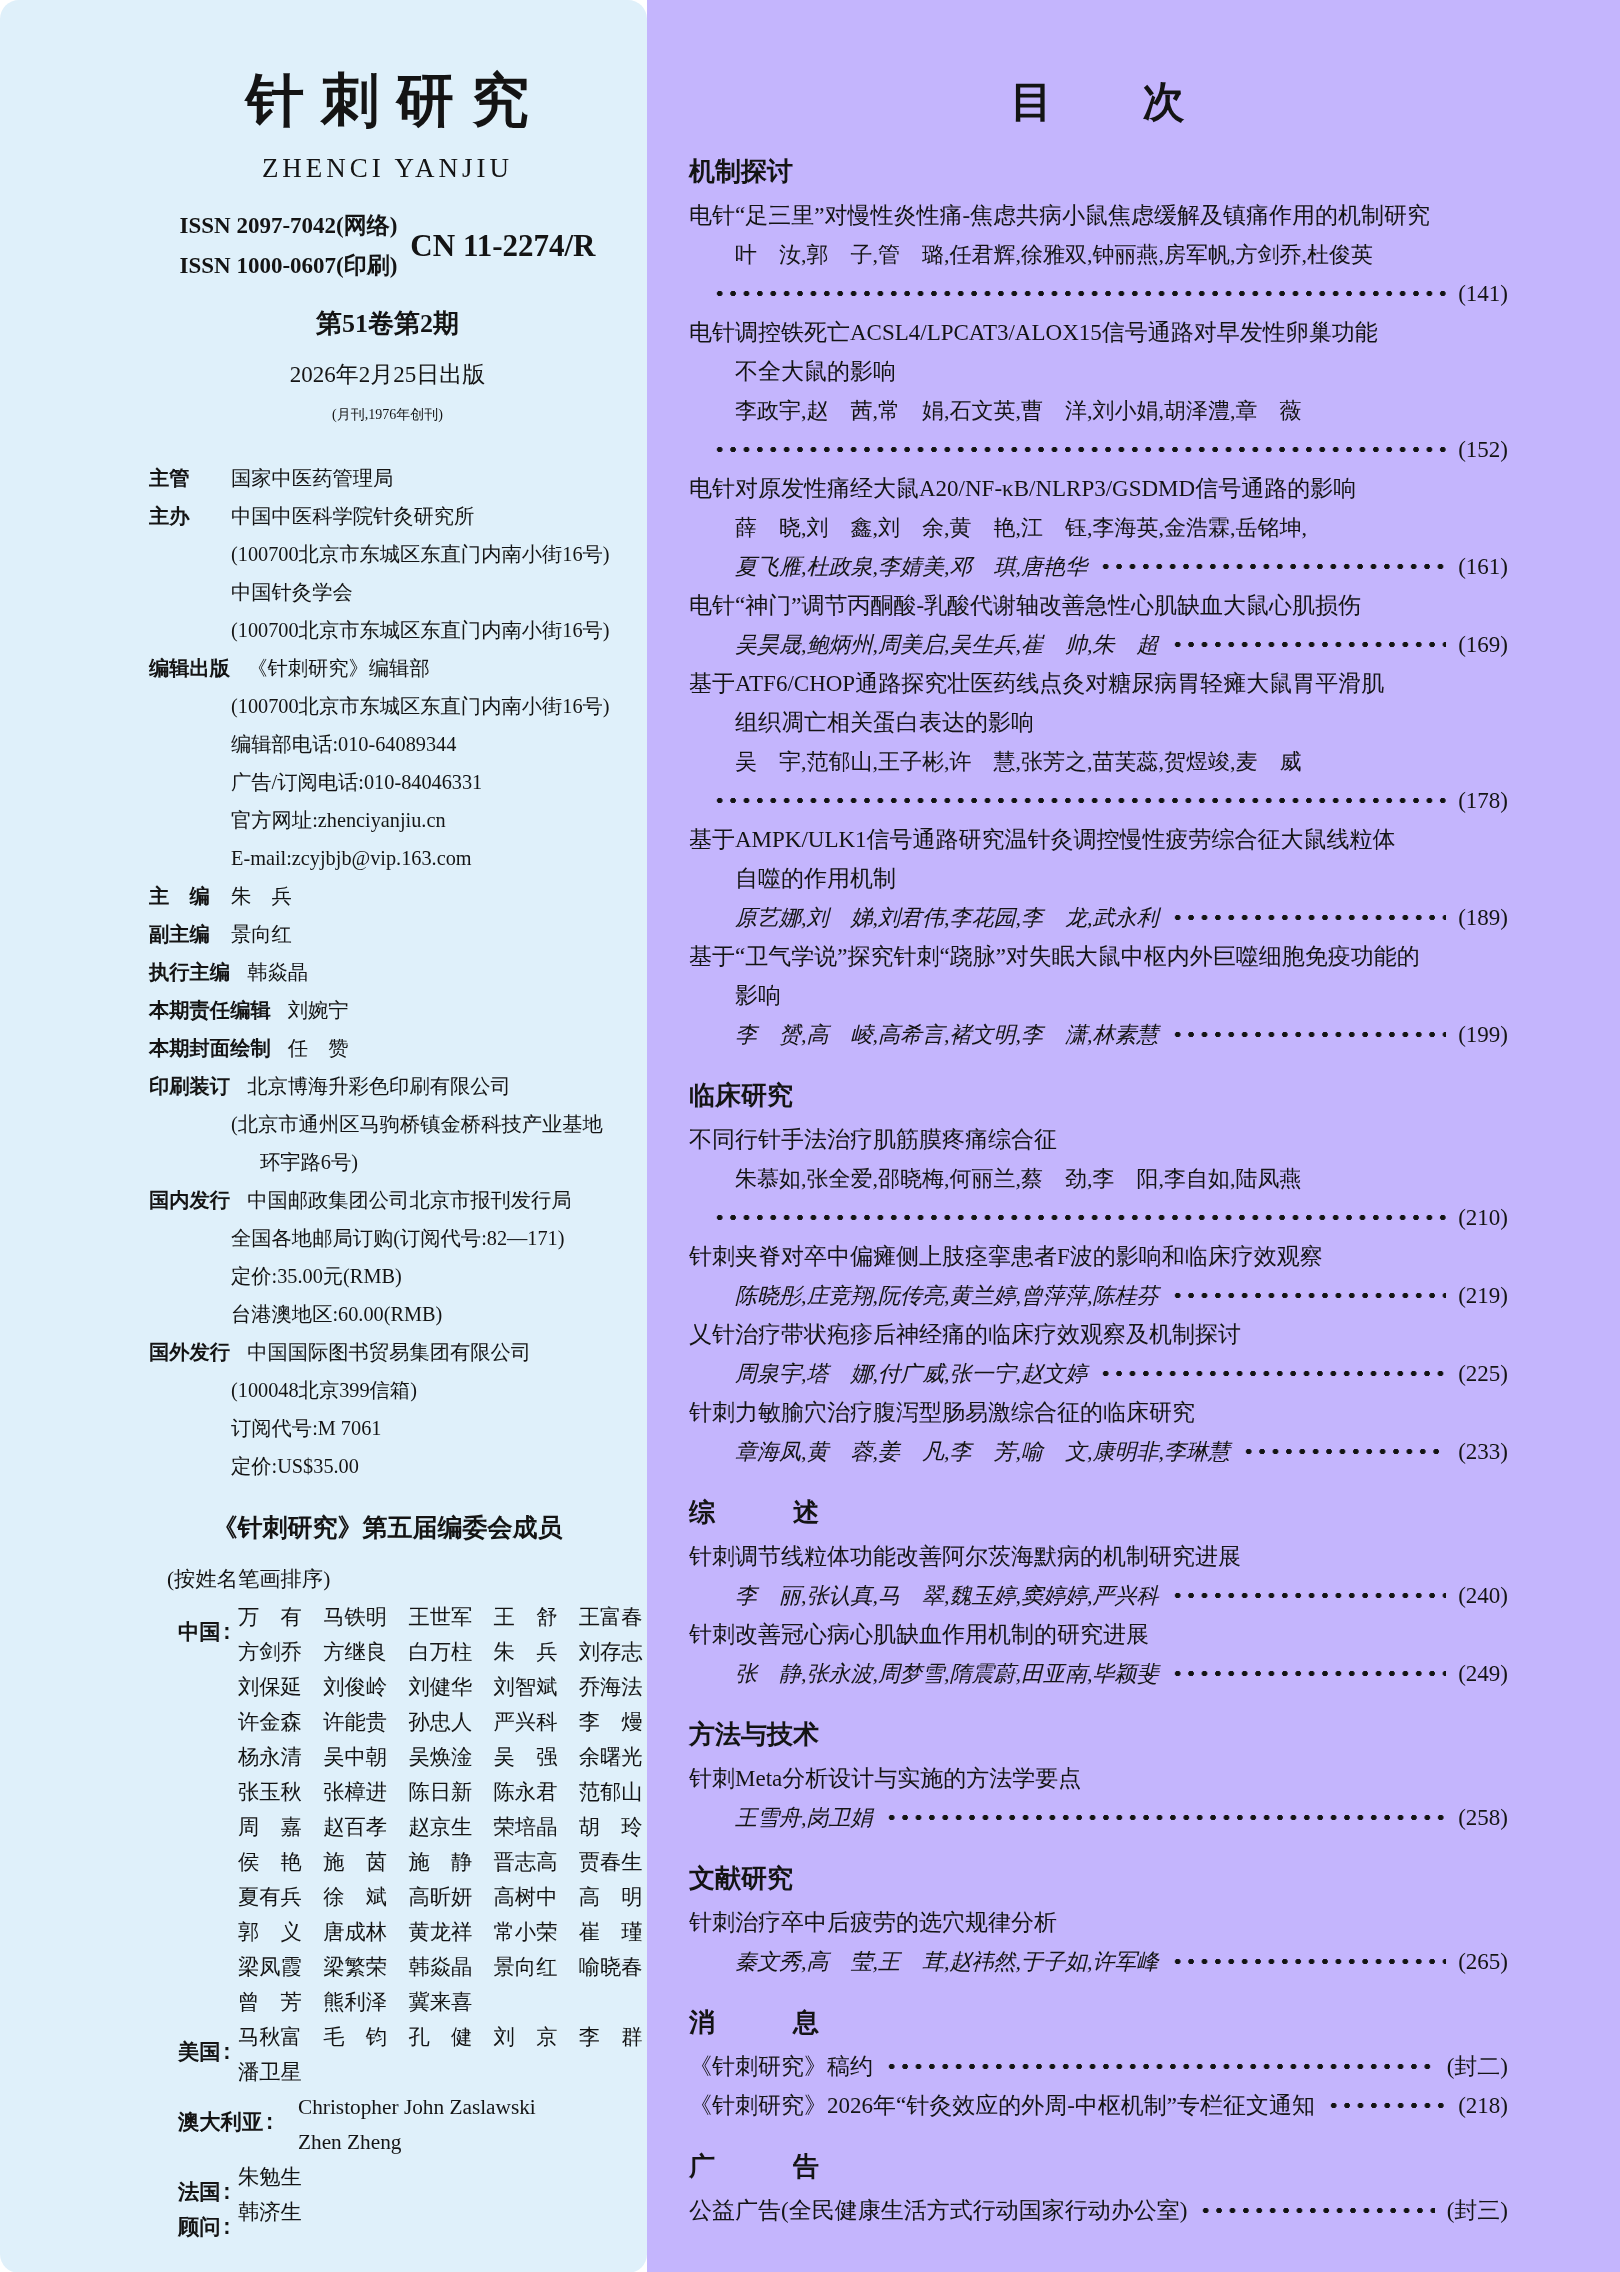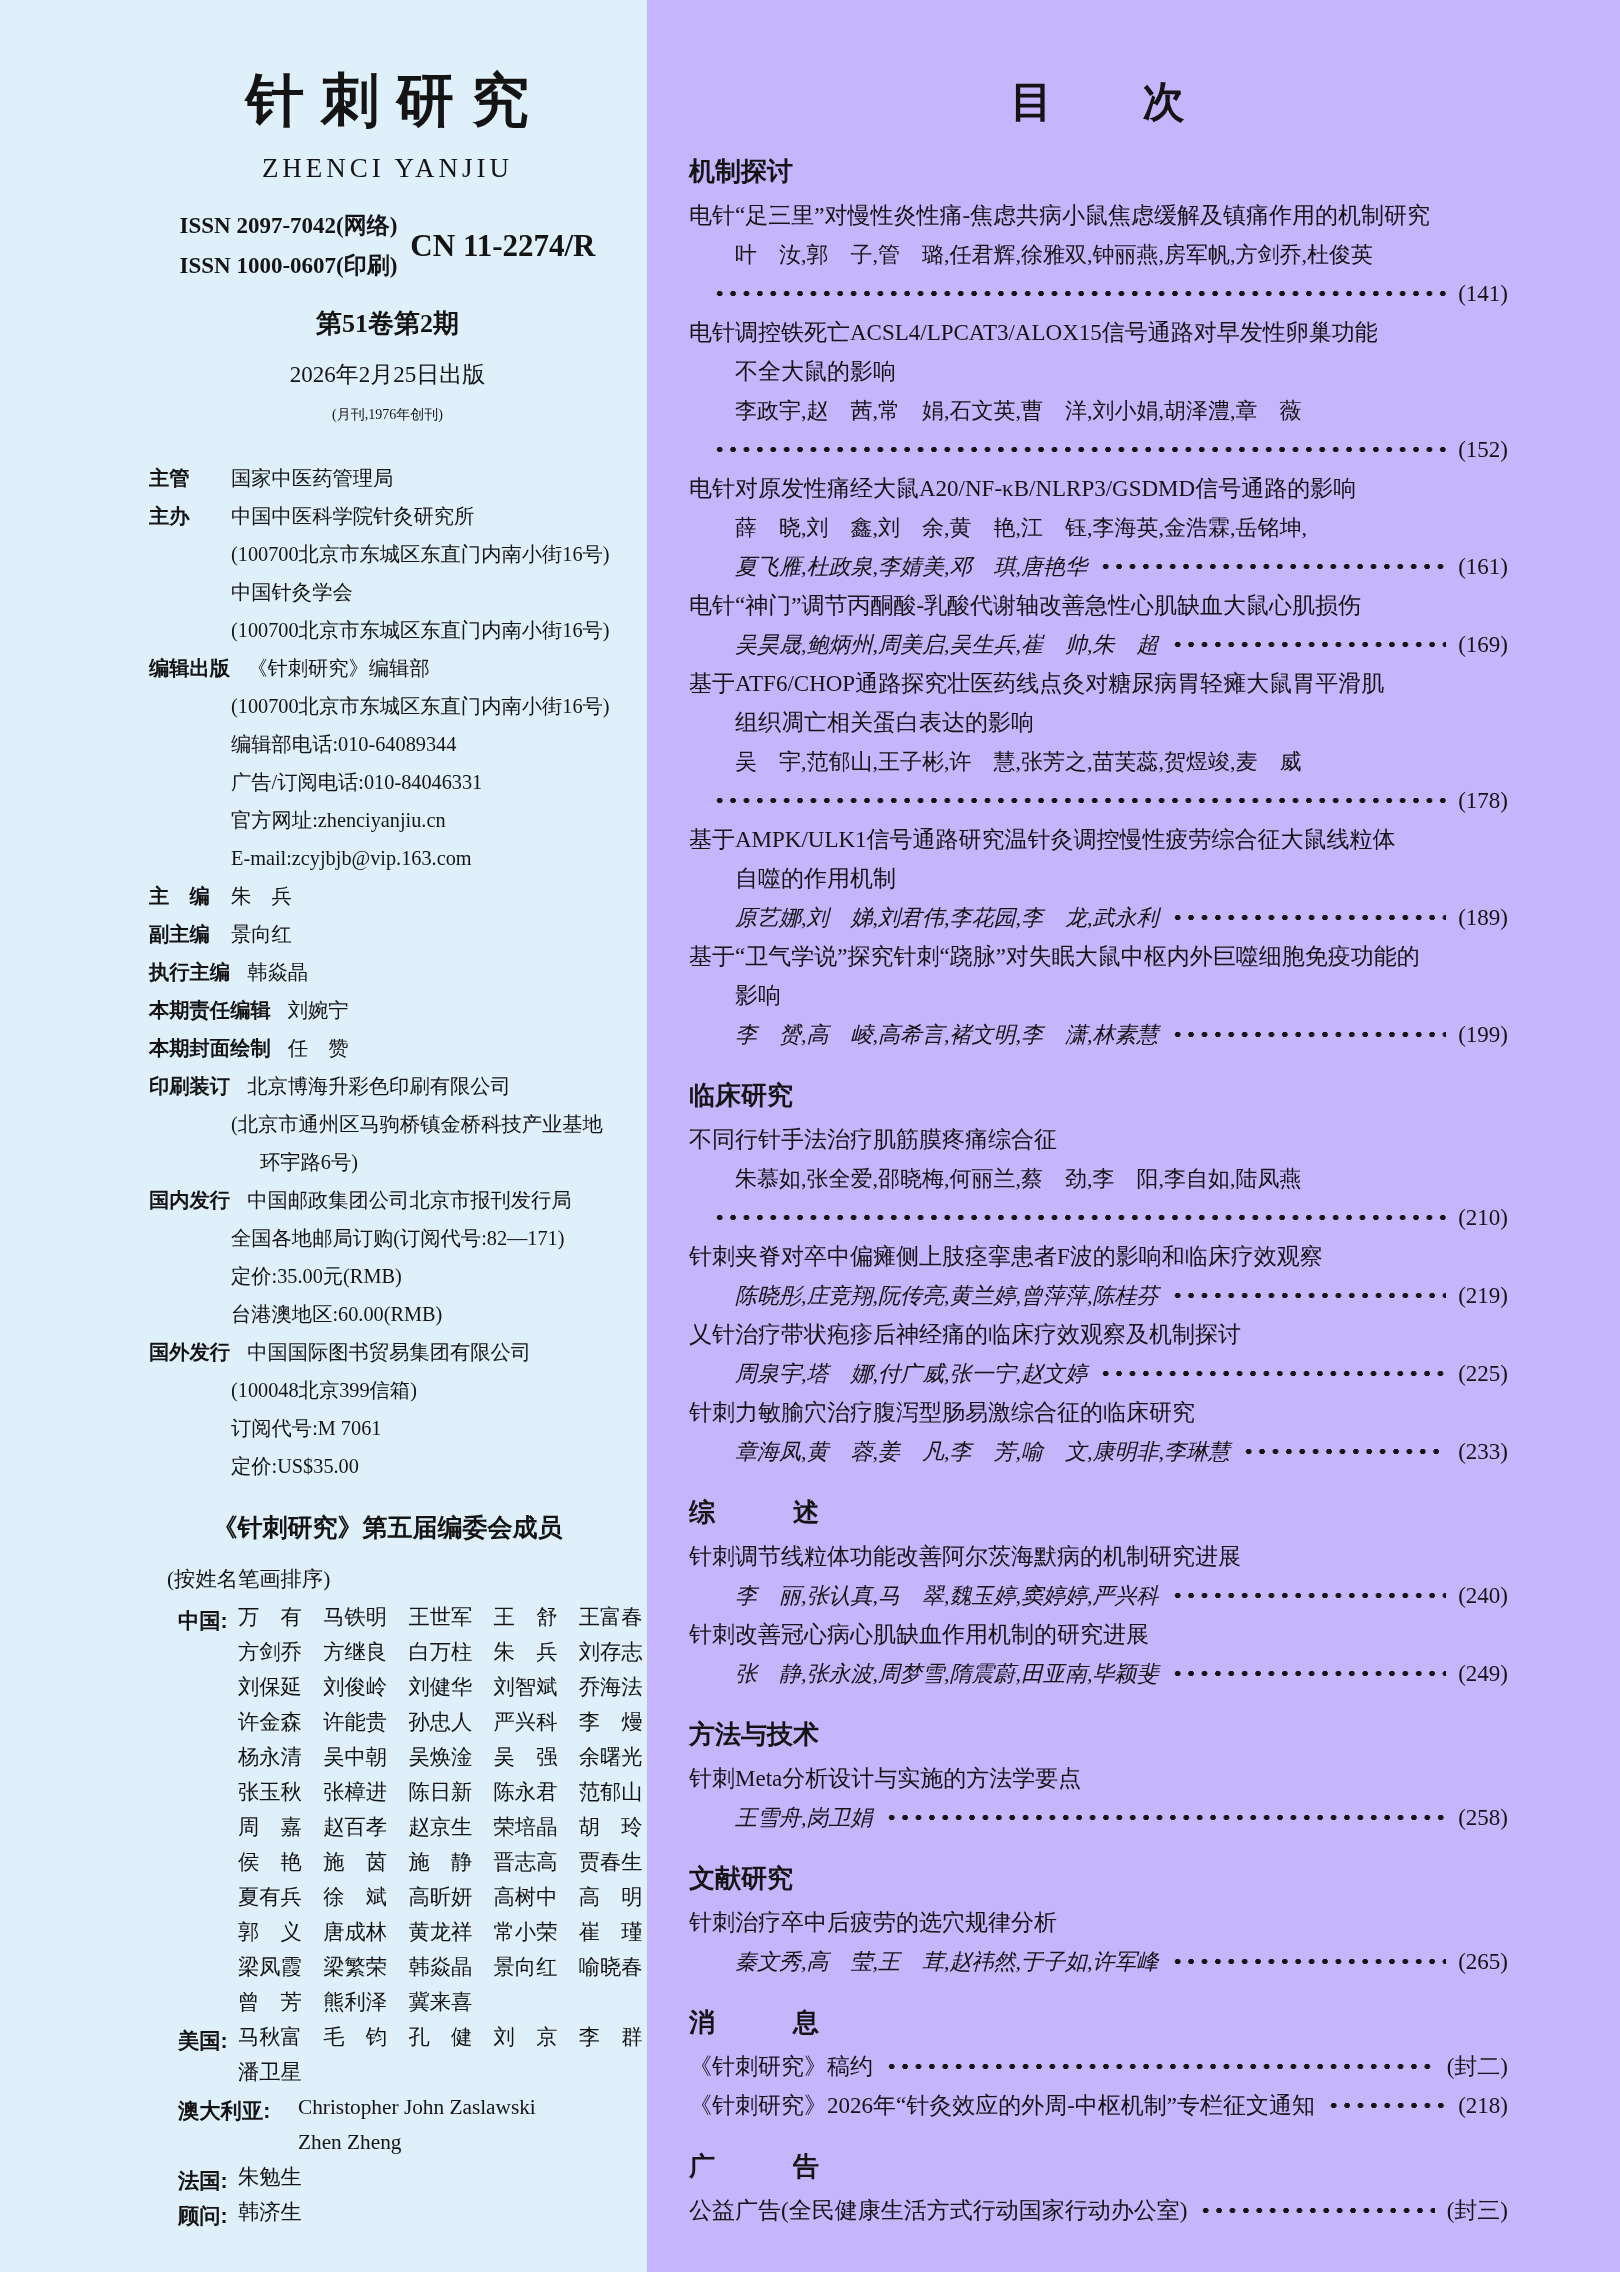--- a/index.html
+++ b/index.html
@@ -4,21 +4,21 @@
 <style>
   html,body { margin:0; padding:0; background:#ffffff; }
   .page {
     width:1620px; height:2273px; display:flex; overflow:hidden;
     font-family:"Liberation Serif","DejaVu Serif",serif; color:#141414;
   }
 
   
   .sidebar {
     flex:0 0 647px; width:647px; box-sizing:border-box;
-    background:#dff0fa; padding:62px 21px 20px 149px; overflow:hidden;
+    background:#dff0fa; padding:62px 21px 20px 149px; overflow:hidden;border-radius:19px;
   }
   .mast { text-align:center; }
   .mast-title { font-size:58px; font-weight:bold; letter-spacing:17px; text-indent:17px; white-space:nowrap; }
   .mast-pinyin { font-size:27px; letter-spacing:4px; margin-top:13px; }
   .issn-row { display:flex; justify-content:center; align-items:center; gap:13px; margin-top:22px; }
   .issn-col { text-align:left; font-weight:bold; font-size:23px; line-height:40px; white-space:nowrap; }
   .cn-code { font-weight:bold; font-size:31px; white-space:nowrap; }
   .vol-line { font-size:26px; font-weight:bold; margin-top:20px; }
   .date-line { font-size:23px; margin-top:18px; }
   .founded-line { font-size:14px; margin-top:16px; }
@@ -31,22 +31,22 @@
   }
   .info-cont { padding-left:82px; line-height:38px; white-space:pre; }
   .info-cont.deep { padding-left:111px; }
 
   .board { margin-top:26px; }
   .board-title { text-align:center; font-size:25px; font-weight:bold;
     font-family:"Liberation Sans","DejaVu Sans",sans-serif; }
   .board-note { font-size:21.3px; margin-top:20px; margin-left:18px; }
   .members { margin-top:7px; font-size:21.3px; }
   .member-row { position:relative; padding-left:89px; line-height:35px; white-space:pre; }
-  .member-row .region { position:absolute; left:29px; top:4px;
-    font-family:Liberation Sans, sans-serif; font-weight:bold; }
+  .member-row .region { position:absolute; left:29px; top:16px;
+    font-family:Liberation Mono, monospace; font-weight:bold; }
   .member-row.aus { padding-left:149px; }
 
   
   .main { flex:1 1 auto; box-sizing:border-box; background:#c4b5fd;
     padding:74px 112px 20px 42px; overflow:hidden; }
   .toc-heading { text-align:center; font-size:42px; font-weight:bold; white-space:pre; letter-spacing:2px; }
   .section-head { font-size:26px; font-weight:bold; margin-top:24px; margin-bottom:7px; white-space:pre;
     font-family:"Liberation Sans","DejaVu Sans",sans-serif; }
   .t  { font-size:23px; line-height:39px; white-space:pre-wrap; }
   .t2 { padding-left:46px; }

